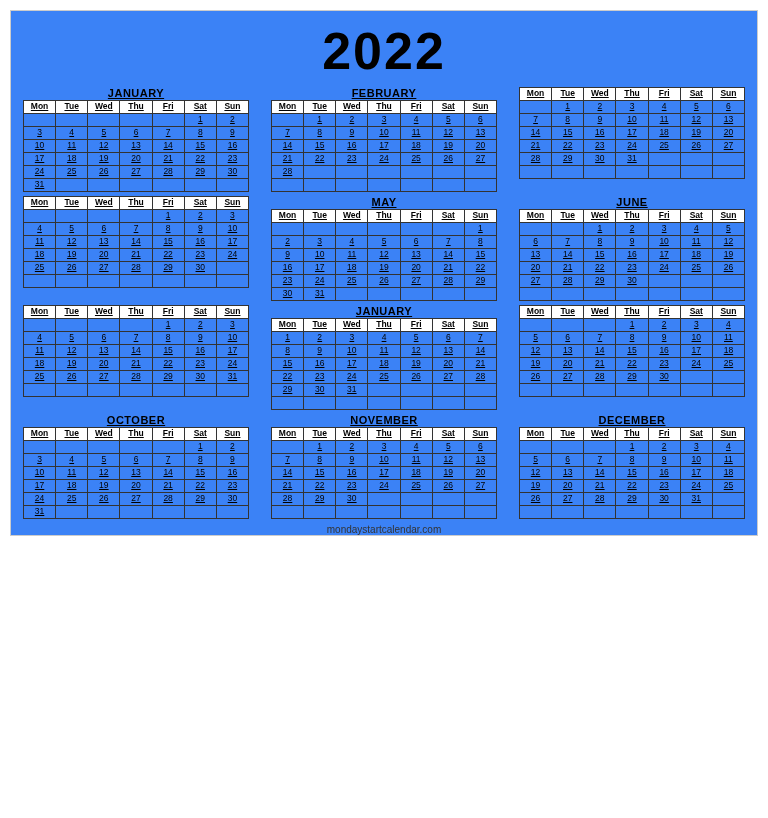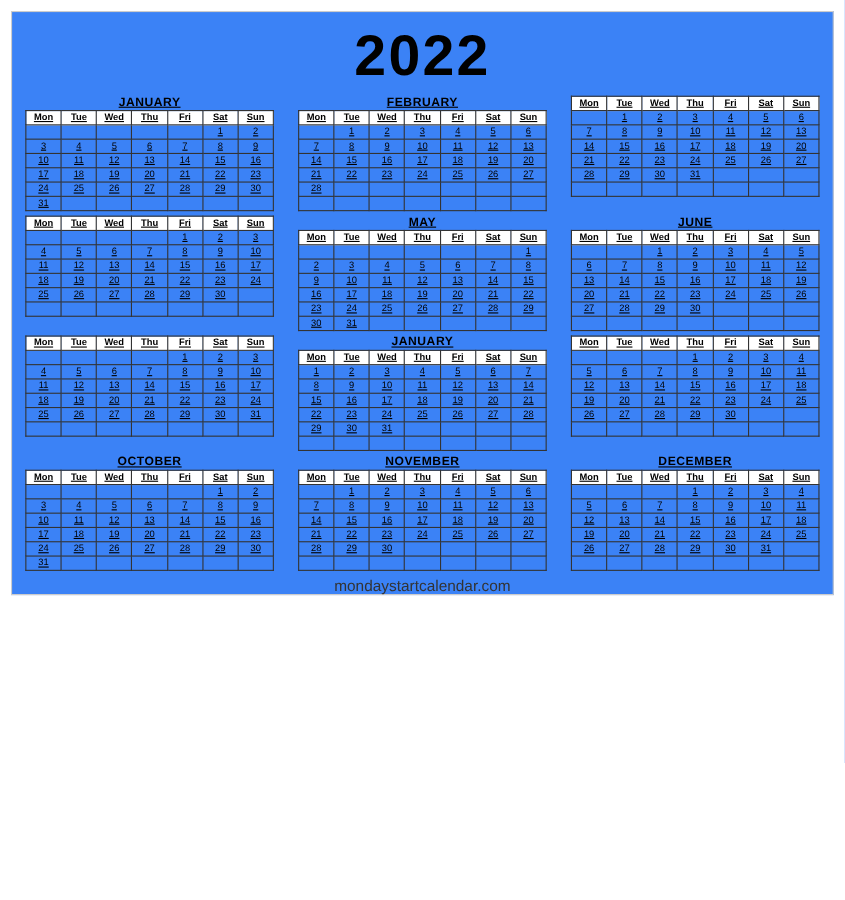--- a/index.html
+++ b/index.html
@@ -57,21 +57,21 @@
     }
     .month-table th {
       font-weight: 700;
       background: #fff;
     }
     .month-table td {
       font-weight: normal;
     }
     .footer {
       text-align: center;
-      font-size: 14px;
+      font-size: 10px;
       margin-top: 5px;
       color: #333;
     }
   </style>
 </head>
 <body>
 
 <div class="page">
   <div class="year-title">2022</div>
   <div class="calendars-grid" id="calendars-grid">

